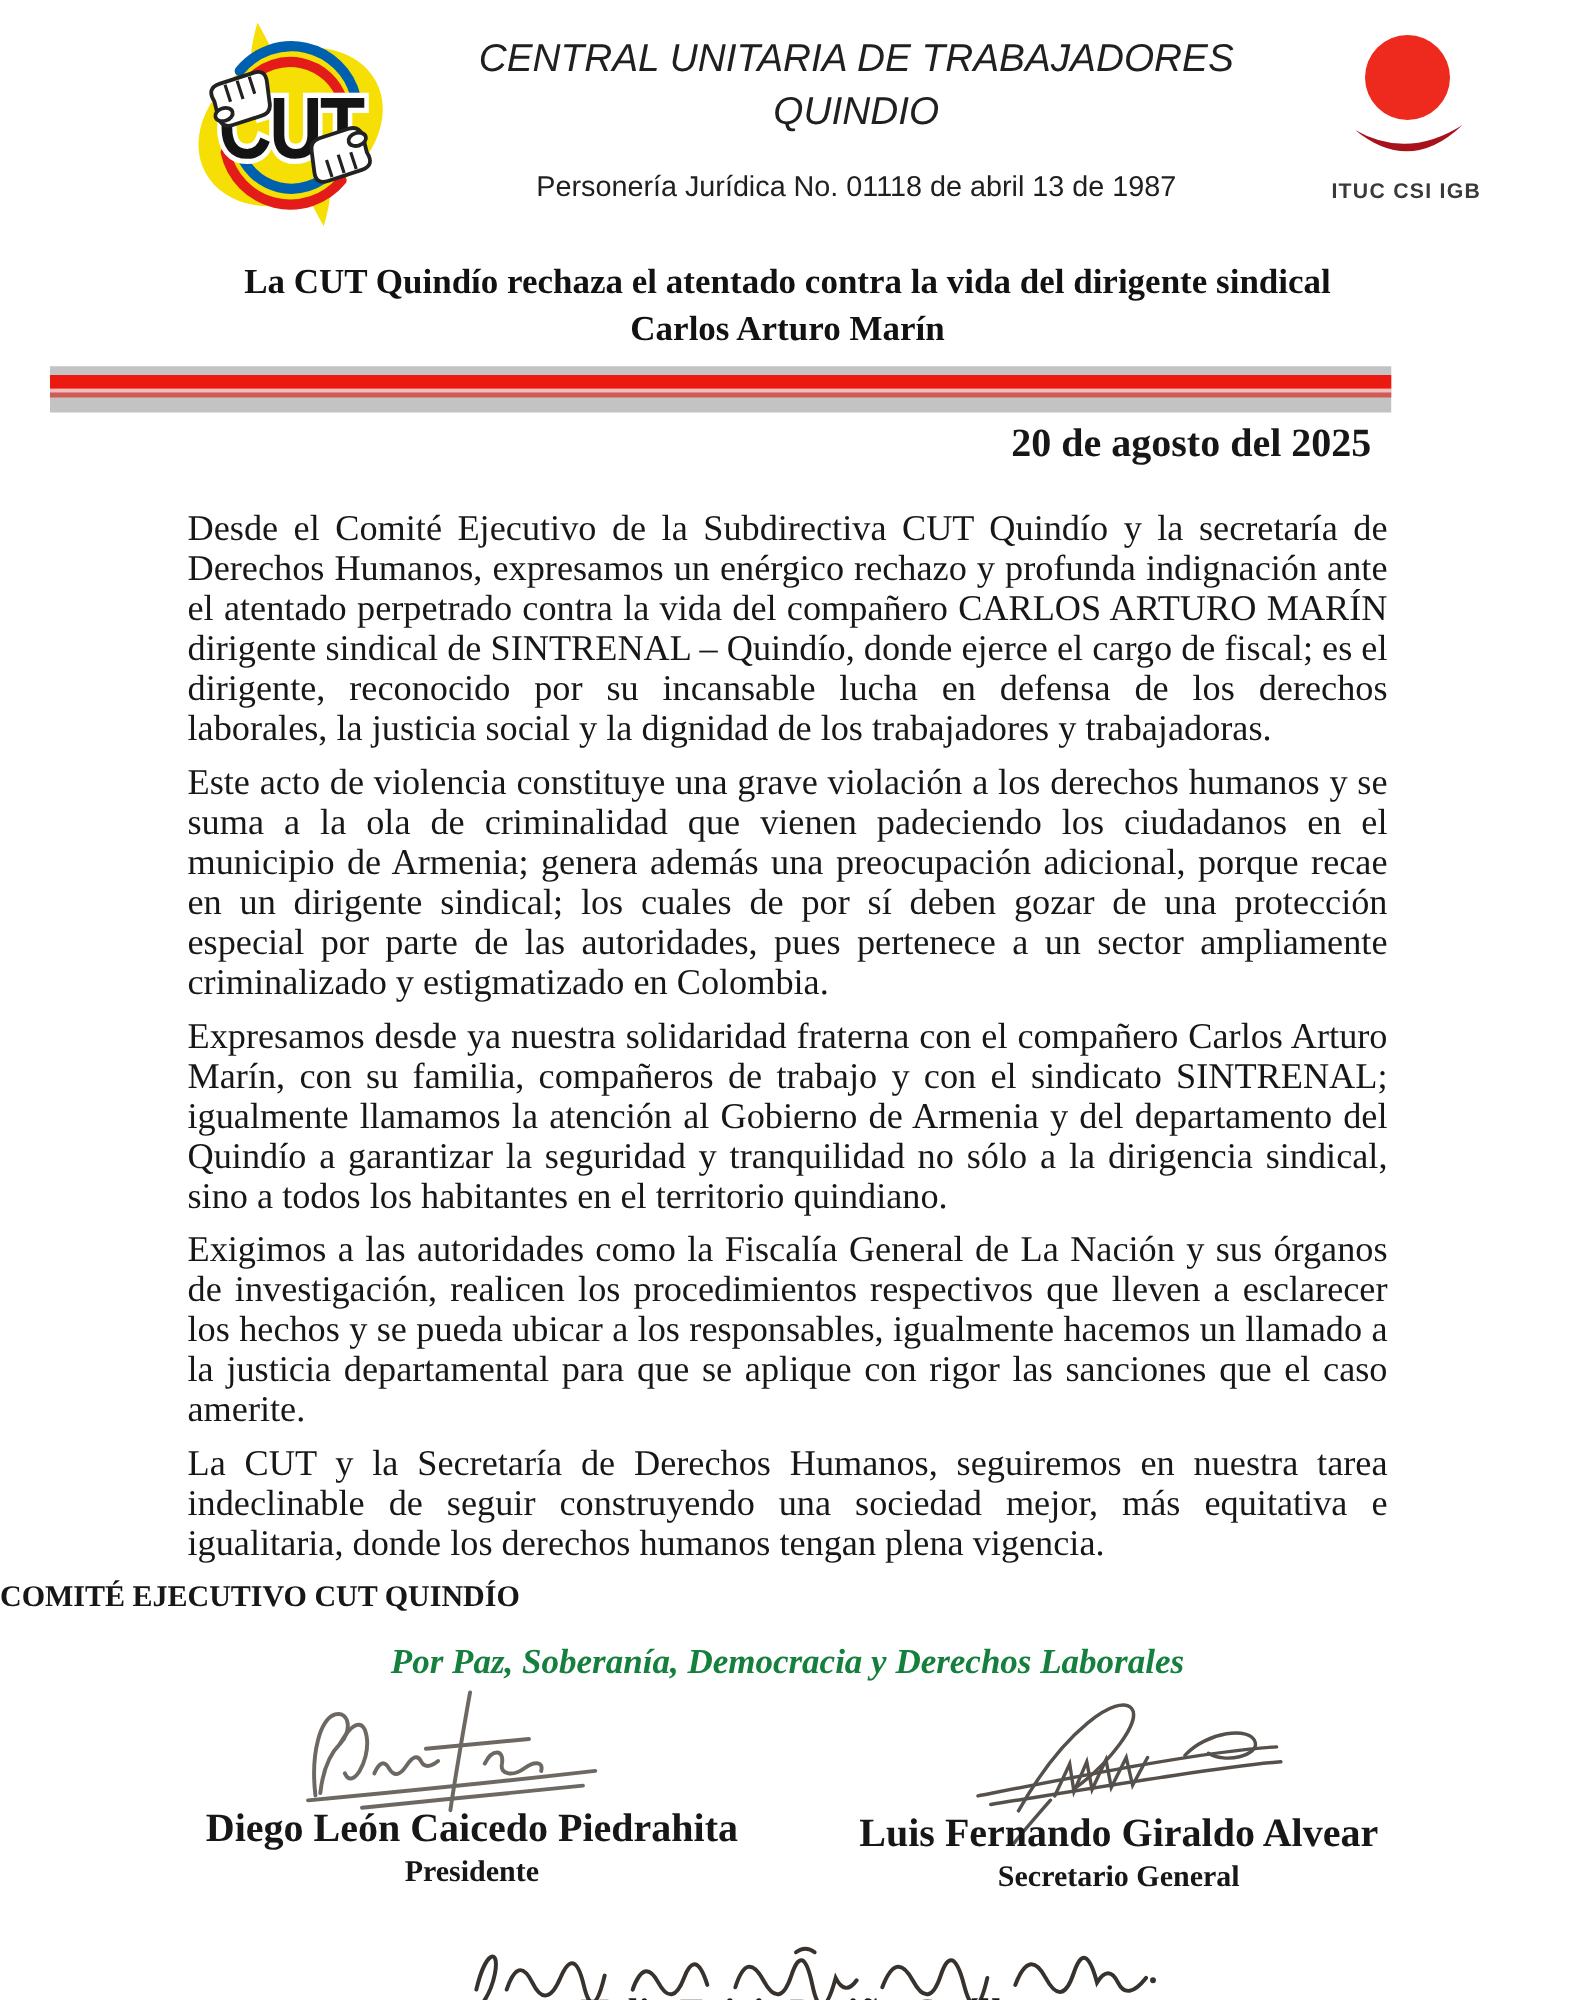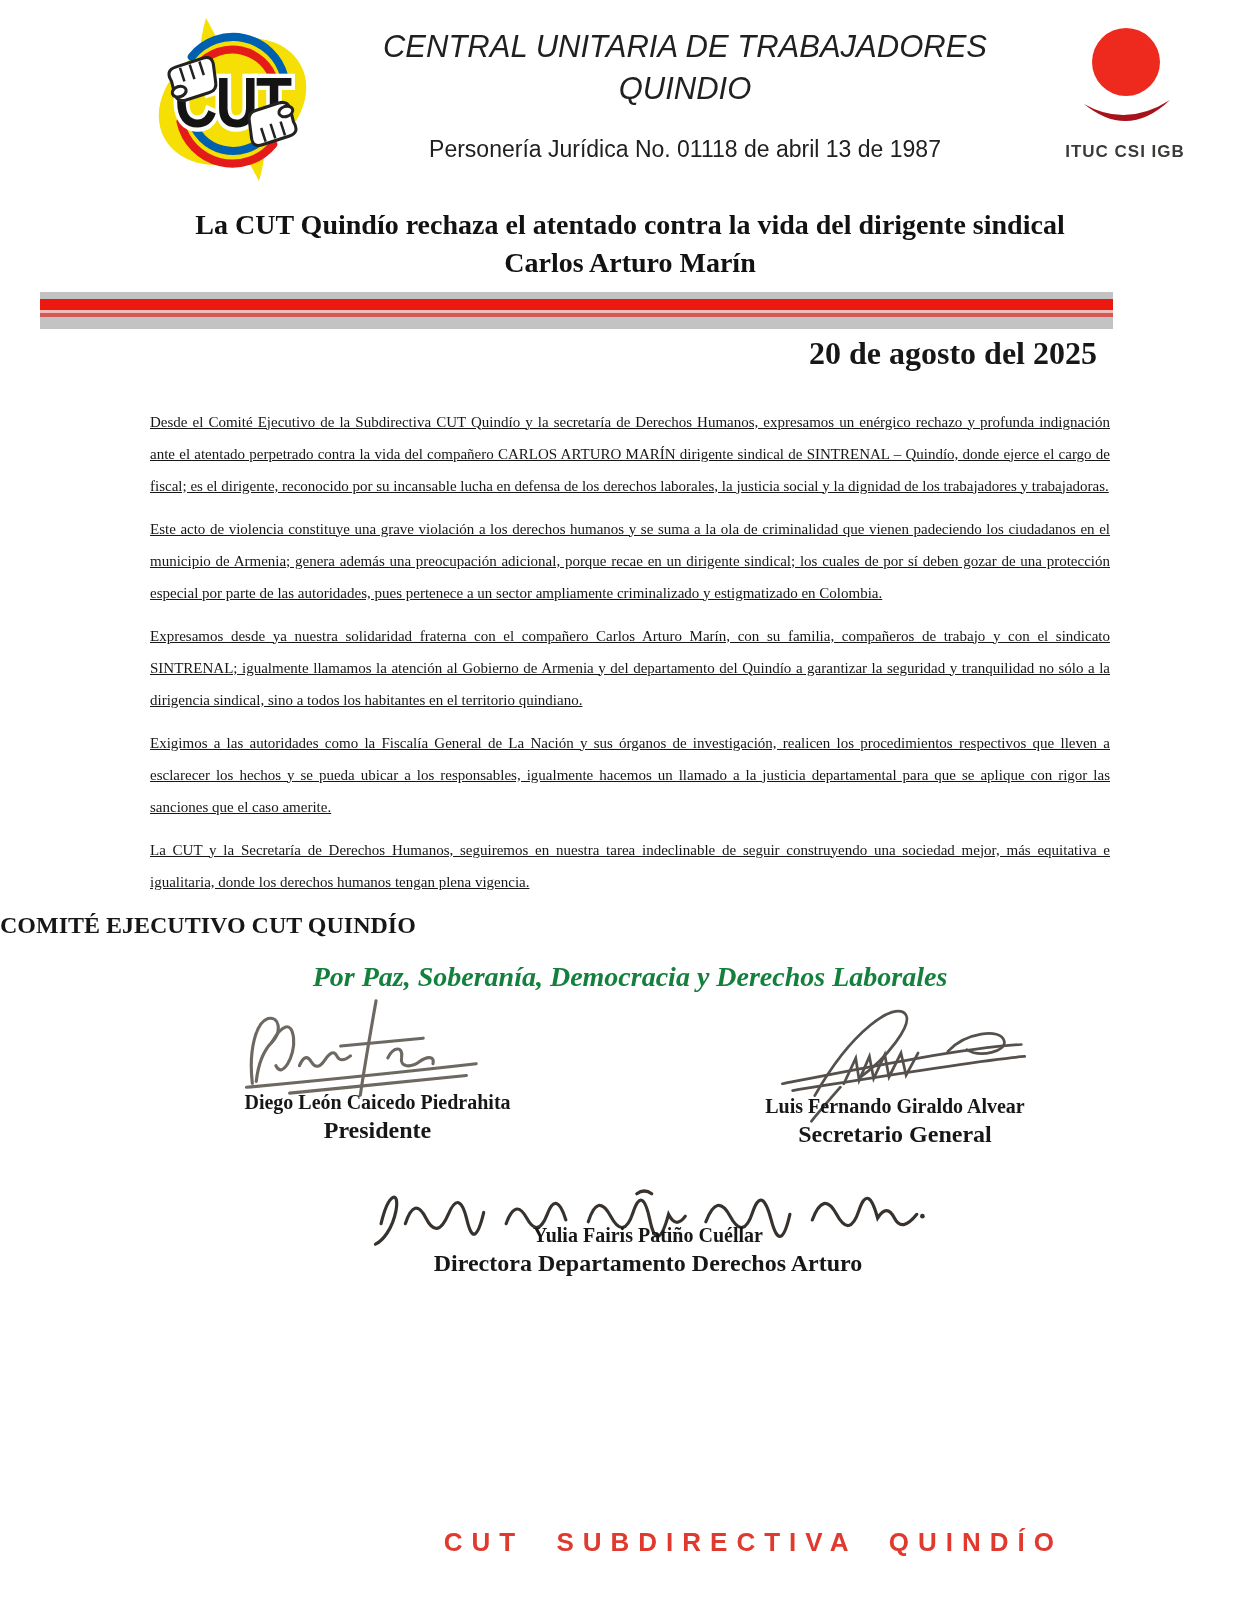--- a/index.html
+++ b/index.html
@@ -72,24 +72,23 @@
     text-align:right;
     padding-right:163px;
     font-weight:bold;
     font-size:32px;
     margin-top:6px;
   }
   
   .body-text{
     margin:34px 150px 0 150px;
     width:960px;
-    font-size:15px;
+    font-size:29px;
     line-height:32px;
     text-align:justify;
-    text-decoration:underline;
   }
   .body-text p{margin:0 0 11px 0;}
   .committee{
     margin-top:14px;
     font-weight:bold;
     font-size:24px;
   }
   .slogan{
     margin-top:22px;
     text-align:center;
@@ -101,21 +100,21 @@
   
   .sig-row{
     display:flex;
     justify-content:space-between;
     margin:2px 150px 0 150px;
   }
   .sig-col{width:455px;text-align:center;}
   .sig-col.right{width:430px;}
   .sig-script{display:block;margin:0 auto -14px auto;}
   .sig-script.right-script{margin-bottom:-30px;}
-  .sig-name{font-weight:bold;font-size:20px;line-height:1.3;}
+  .sig-name{font-weight:bold;font-size:32px;line-height:1.3;}
   .sig-role{font-weight:bold;font-size:24px;line-height:1.3;}
   .sig-center{
     margin:26px auto 0 auto;
     width:640px;
     text-align:center;
     transform:translateX(18px);
   }
   .sig-center .sig-script{margin-bottom:-26px;}
   
   .footer-line{
@@ -251,15 +250,14 @@
         <path d="M288,18 q8,-6 16,0"></path>
         <path d="M362,48 Q374,16 388,42 T412,38 T432,46 T452,40"></path>
         <path d="M476,46 Q488,14 502,40 T526,36 T546,44 Q556,28 564,44 T588,40"></path>
         <circle cx="594" cy="42" r="2.5" fill="#37322d" stroke="none"></circle>
       </g>
     </svg>
     <div class="sig-name">Yulia Fairis Patiño Cuéllar</div>
     <div class="sig-role">Directora Departamento Derechos Arturo</div>
   </div>
 
-  <div class="footer-line">CUT SUBDIRECTIVA QUINDÍO</div>
 
 </div>
 
 </body></html>

